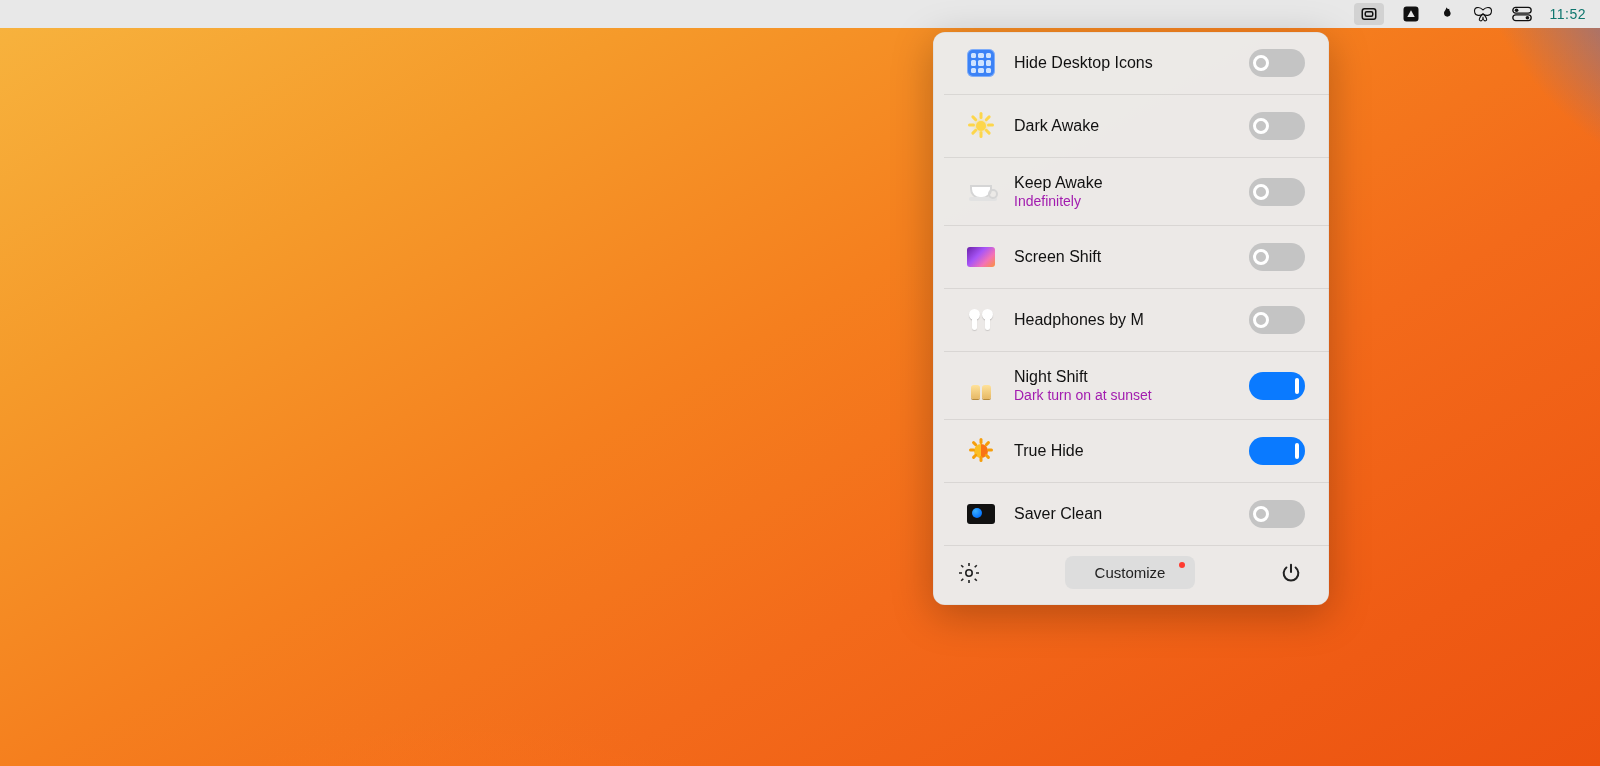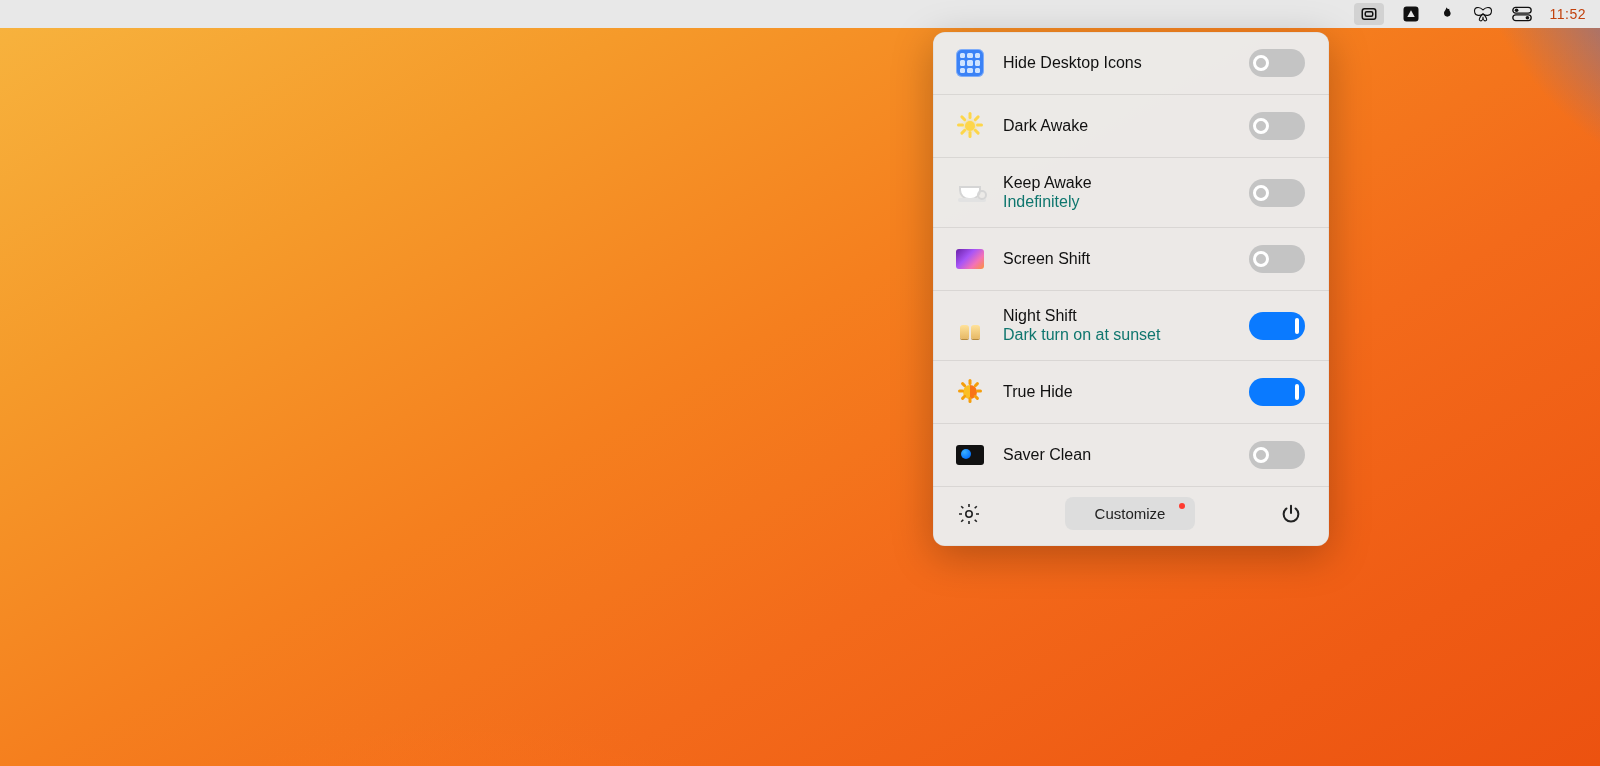--- a/index.html
+++ b/index.html
@@ -22,21 +22,21 @@
     .menubar {
       position: absolute;
       top: 0; left: 0; right: 0;
       height: 28px;
       background: #e8e8e8;
       display: flex;
       align-items: center;
       justify-content: flex-end;
       padding-right: 14px;
       gap: 18px;
-      color: #c2410c;
+      color: #0f766e;
     }
     .mb-item { display: inline-flex; align-items: center; justify-content: center; height: 100%; }
     .mb-active { background: #d2d2d2; padding: 0 6px; border-radius: 4px; height: 22px; }
     .mb-time { font-size: 14px; font-weight: 500; letter-spacing: .5px; }
 
     .popover {
       position: absolute;
       top: 32px;
       left: 933px;
       width: 396px;
@@ -45,26 +45,27 @@
       box-shadow: 0 10px 40px rgba(0,0,0,.25), 0 0 0 .5px rgba(0,0,0,.08) inset;
       overflow: hidden;
       padding-bottom: 4px;
     }
     .row {
       display: flex;
       align-items: center;
       gap: 18px;
       padding: 16px 24px 16px 22px;
       border-bottom: 1px solid rgba(0,0,0,.08);
+      margin-left: 11px;
     }
     .row:last-of-type { border-bottom: none; }
     .row .icon { width: 30px; height: 30px; display:flex; align-items:center; justify-content:center; flex-shrink:0; }
     .row .labels { flex: 1; display: flex; flex-direction: column; }
     .row .label { font-size: 16px; color: #111; font-weight: 400; }
-    .row .sub   { font-size: 16px; color: #0f766e; margin-top: 1px; }
+    .row .sub   { font-size: 14px; color: #a21caf; margin-top: 1px; }
 
     .toggle {
       width: 56px; height: 28px; border-radius: 14px;
       background: #c4c4c4;
       position: relative;
       flex-shrink: 0;
       cursor: pointer;
     }
     .toggle.on { background: #0a7aff; }
     .toggle .knob {
@@ -225,20 +226,36 @@
         <div class="ico-screensaver"></div>
       </div>
     <div class="labels">
       <span class="label">Screen Shift</span>
     </div>
     <div class="toggle off">
         <div class="knob"></div>
       </div>
   </div>
 
+  <div class="row">
+    <div class="icon">
+      <div class="ico-airpods">
+        <div class="pod l"></div>
+          <div class="pod r"></div>
+        <div class="stem sl"></div>
+          <div class="stem sr"></div>
+      </div>
+    </div>
+    <div class="labels">
+      <span class="label">Headphones by M</span>
+    </div>
+    <div class="toggle off">
+        <div class="knob"></div>
+      </div>
+  </div>
 
   <div class="row">
     <div class="icon">
         <div class="ico-lamp">
           <span></span>
           <span></span>
         </div>
       </div>
     <div class="labels">
       <span class="label">Night Shift</span>

